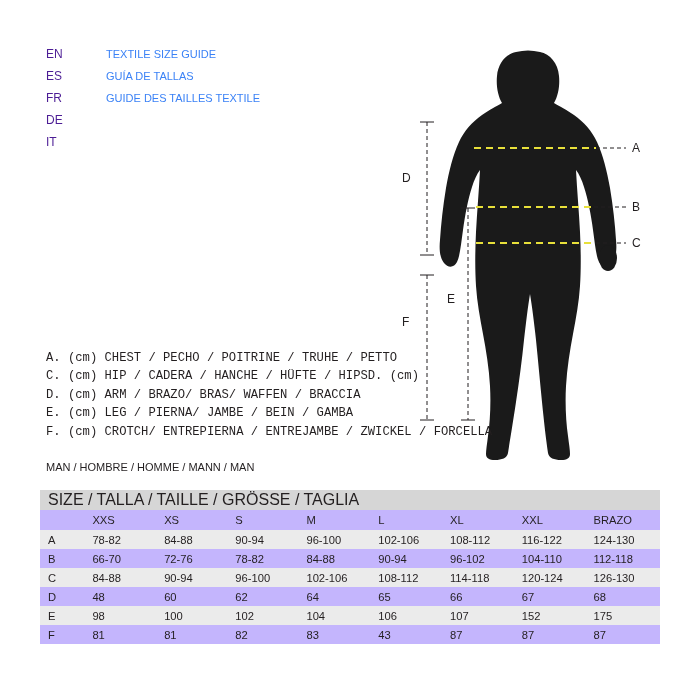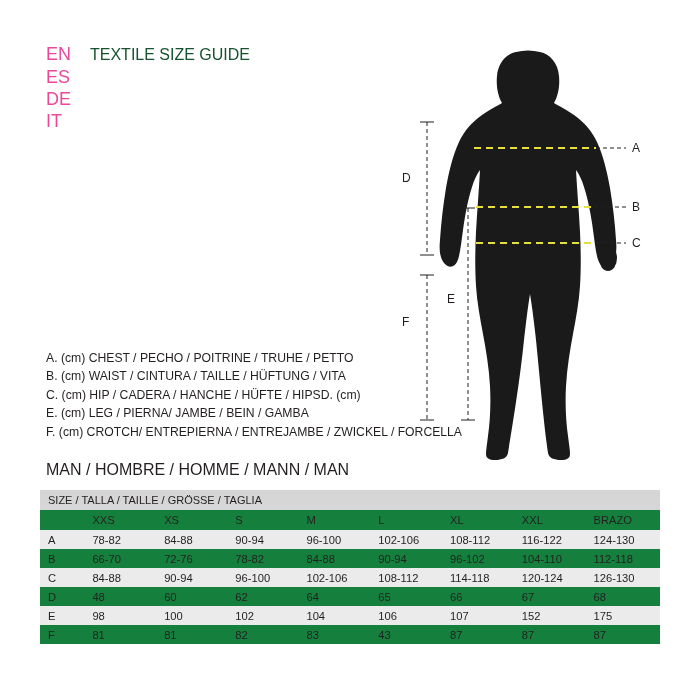--- a/index.html
+++ b/index.html
@@ -24,49 +24,51 @@
     width: 330px;
   }
   .lang-row {
     display: flex;
     align-items: baseline;
     line-height: 20px;
     margin-bottom: 2px;
   }
   .lang-code {
     width: 44px;
-    font-size: 18px;
-    color: #ec4899;
+    font-size: 12px;
+    color: #4c1d95;
     flex: 0 0 44px;
   }
   .lang-text {
-    font-size: 16px;
-    color: #14532d;
+    font-size: 11px;
+    color: #3b82f6;
     white-space: nowrap;
+    margin-left: 16px;
   }
 
   
   .legend {
     position: absolute;
     left: 46px;
     top: 349px;
     width: 420px;
   }
   .legend-item {
     font-size: 12.2px;
     line-height: 18.4px;
     color: #231f20;
     white-space: nowrap;
+    font-family: Liberation Mono, monospace;
   }
 
   .gender-line {
     position: absolute;
     left: 46px;
     top: 461px;
-    font-size: 16px;
+    font-size: 11px;
     color: #231f20;
   }
 
   
   .size-table {
     position: absolute;
     left: 40px;
     top: 490px;
     width: 620px;
     border-collapse: collapse;
@@ -77,33 +79,33 @@
     text-align: left;
     padding: 0;
     font-weight: normal;
     height: 19px;
     vertical-align: middle;
   }
   .size-table .row-head {
     background: #d6d6d6;
   }
   .size-table .row-head td {
-    font-size: 11px;
+    font-size: 16px;
     padding-left: 8px;
     height: 20px;
   }
   .size-table .row-cols td {
     padding-left: 8px;
     height: 20px;
   }
   .size-table tr.striped {
     background: #ebebeb;
   }
   .size-table tr.plain {
-    background: #15803d;
+    background: #c4b5fd;
   }
   .size-table td.c-label {
     width: 42px;
     padding-left: 8px;
   }
   .size-table td.c-val {
     width: 72px;
     padding-left: 8px;
   }
 
@@ -127,20 +129,25 @@
 </head>
 <body>
 
 <div class="lang-block">
   <div class="lang-row">
     <div class="lang-code">EN</div>
     <div class="lang-text">TEXTILE SIZE GUIDE</div>
   </div>
   <div class="lang-row">
     <div class="lang-code">ES</div>
+    <div class="lang-text">GUÍA DE TALLAS</div>
+  </div>
+  <div class="lang-row">
+    <div class="lang-code">FR</div>
+    <div class="lang-text">GUIDE DES TAILLES TEXTILE</div>
   </div>
   <div class="lang-row">
     <div class="lang-code">DE</div>
   </div>
   <div class="lang-row">
     <div class="lang-code">IT</div>
   </div>
 </div>
 
 <div class="figure-area">
@@ -223,22 +230,22 @@
   <div class="meas-label" style="left:252px; top:111px;">A</div>
   <div class="meas-label" style="left:252px; top:170px;">B</div>
   <div class="meas-label" style="left:252px; top:206px;">C</div>
   <div class="meas-label" style="left:22px; top:141px;">D</div>
   <div class="meas-label" style="left:67px; top:262px;">E</div>
   <div class="meas-label" style="left:22px; top:285px;">F</div>
 </div>
 
 <div class="legend">
   <div class="legend-item">A. (cm) CHEST / PECHO / POITRINE / TRUHE / PETTO</div>
-  <div class="legend-item">B. (cm) WAIST / CINTURA / TAILLE / HÜFTUNG / VITA</div>
   <div class="legend-item">C. (cm) HIP / CADERA / HANCHE / HÜFTE / HIPSD. (cm)</div>
+  <div class="legend-item">D. (cm) ARM / BRAZO/ BRAS/ WAFFEN / BRACCIA</div>
   <div class="legend-item">E. (cm) LEG / PIERNA/ JAMBE / BEIN / GAMBA</div>
   <div class="legend-item">F. (cm) CROTCH/ ENTREPIERNA / ENTREJAMBE / ZWICKEL / FORCELLA</div>
 </div>
 
 <div class="gender-line">MAN / HOMBRE / HOMME / MANN / MAN</div>
 
 <table class="size-table">
   <tbody>
     <tr class="row-head">
       <td colspan="9">SIZE / TALLA / TAILLE / GRÖSSE / TAGLIA</td>

